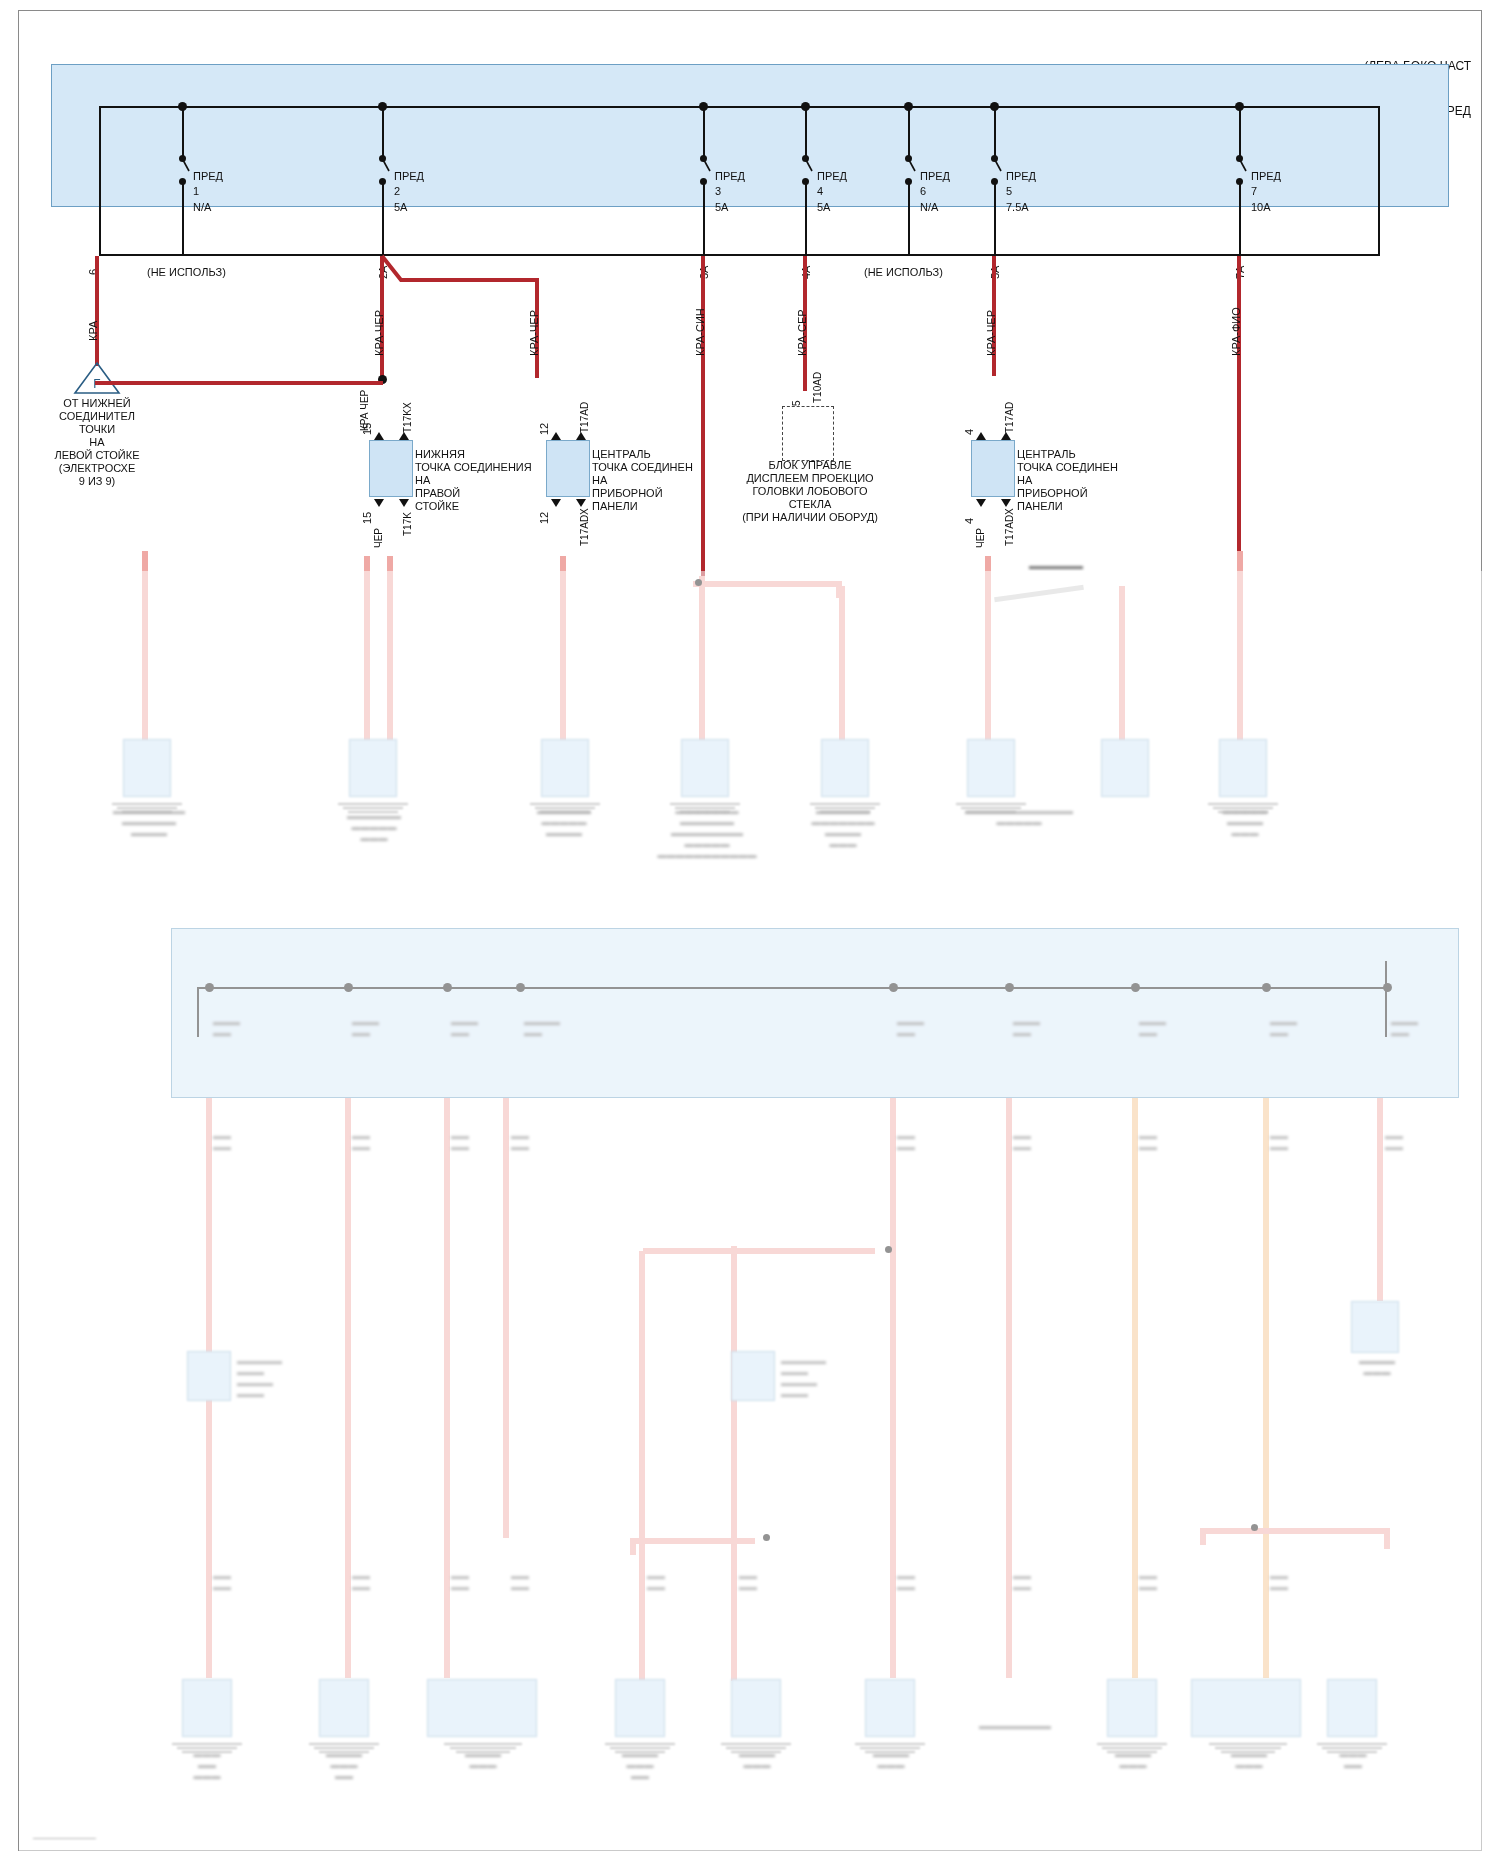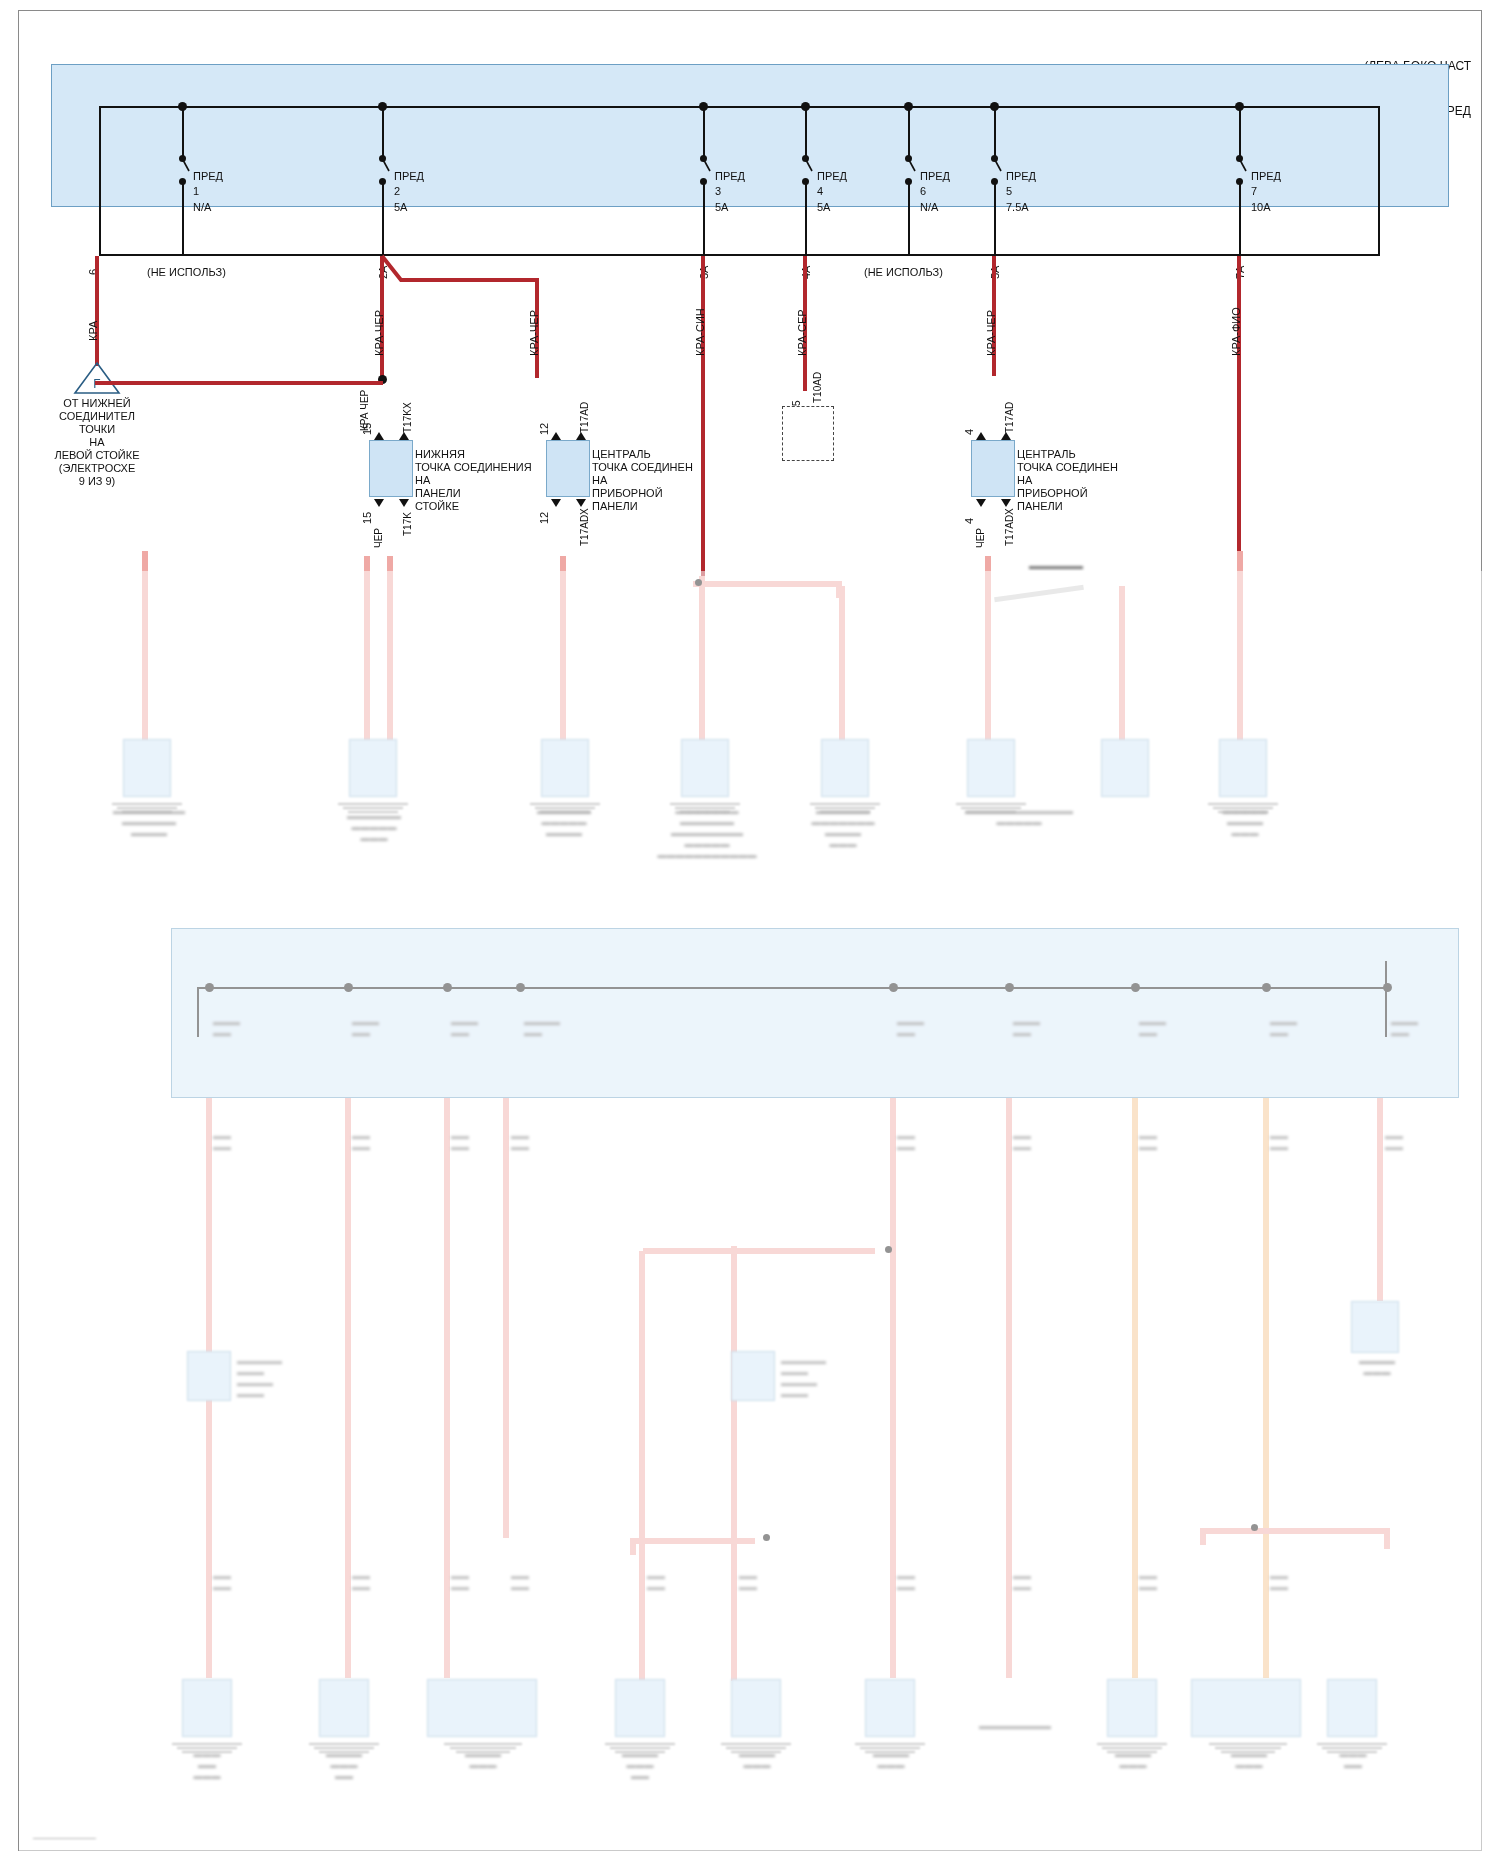--- a/index.html
+++ b/index.html
@@ -190,21 +190,21 @@
   <div class="vert" style="left:342px;top:424px;">15</div>
   <div class="vert" style="left:340px;top:420px;font-size:10px;">КРА
 ЧЕР</div>
   <div class="vert" style="left:383px;top:422px;font-size:10px;">T17KX</div>
   <div class="vert" style="left:342px;top:513px;">15</div>
   <div class="vert" style="left:354px;top:537px;font-size:10px;">ЧЕР</div>
   <div class="vert" style="left:383px;top:525px;font-size:10px;">T17K</div>
   <div class="lbl" style="left:396px;top:437px;width:145px;">НИЖНЯЯ
 ТОЧКА СОЕДИНЕНИЯ
 НА
-ПАНЕЛИ
+ПРАВОЙ
 СТОЙКЕ</div>
 
   <div class="conn" style="left:527px;top:429px;width:44px;height:57px;"></div>
   <div class="arrowup" style="left:532px;top:421px;"></div>
   <div class="arrowup" style="left:557px;top:421px;"></div>
   <div class="arrowdn" style="left:532px;top:488px;"></div>
   <div class="arrowdn" style="left:557px;top:488px;"></div>
   <div class="vert" style="left:519px;top:424px;">12</div>
   <div class="vert" style="left:560px;top:422px;font-size:10px;">T17AD</div>
   <div class="vert" style="left:519px;top:513px;">12</div>
@@ -227,20 +227,25 @@
   <div class="vert" style="left:985px;top:535px;font-size:10px;">T17ADX</div>
   <div class="lbl" style="left:998px;top:437px;width:150px;">ЦЕНТРАЛЬ
 ТОЧКА СОЕДИНЕН
 НА
 ПРИБОРНОЙ
 ПАНЕЛИ</div>
 
   <div class="conn dash" style="left:763px;top:395px;width:52px;height:55px;"></div>
   <div class="vert" style="left:772px;top:395px;font-size:10px;">5</div>
   <div class="vert" style="left:793px;top:392px;font-size:10px;">T10AD</div>
+  <div class="lbl c" style="left:698px;top:448px;width:186px;">БЛОК УПРАВЛЕ
+ДИСПЛЕЕМ ПРОЕКЦИО
+ГОЛОВКИ ЛОБОВОГО
+СТЕКЛА
+(ПРИ НАЛИЧИИ ОБОРУД)</div>
 
   <div class="wirepink" style="left:123px;top:540px;width:6px;height:190px;"></div>
   <div class="wirepink" style="left:345px;top:545px;width:6px;height:185px;"></div>
   <div class="wirepink" style="left:368px;top:545px;width:6px;height:185px;"></div>
   <div class="wirepink" style="left:541px;top:545px;width:6px;height:185px;"></div>
   <div class="wirepink" style="left:680px;top:565px;width:6px;height:165px;"></div>
   <div class="wirepink" style="left:820px;top:575px;width:6px;height:155px;"></div>
   <div class="wirepink" style="left:966px;top:545px;width:6px;height:185px;"></div>
   <div class="wirepink" style="left:1100px;top:575px;width:6px;height:155px;"></div>
   <div class="wirepink" style="left:1218px;top:540px;width:6px;height:190px;"></div>

